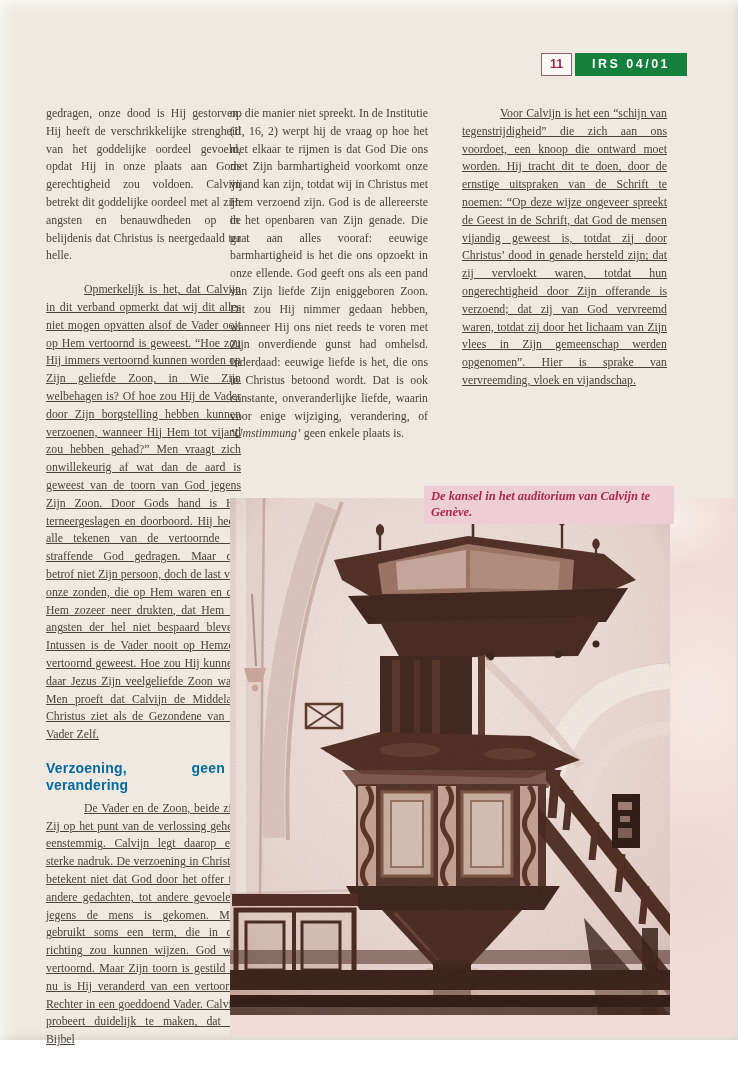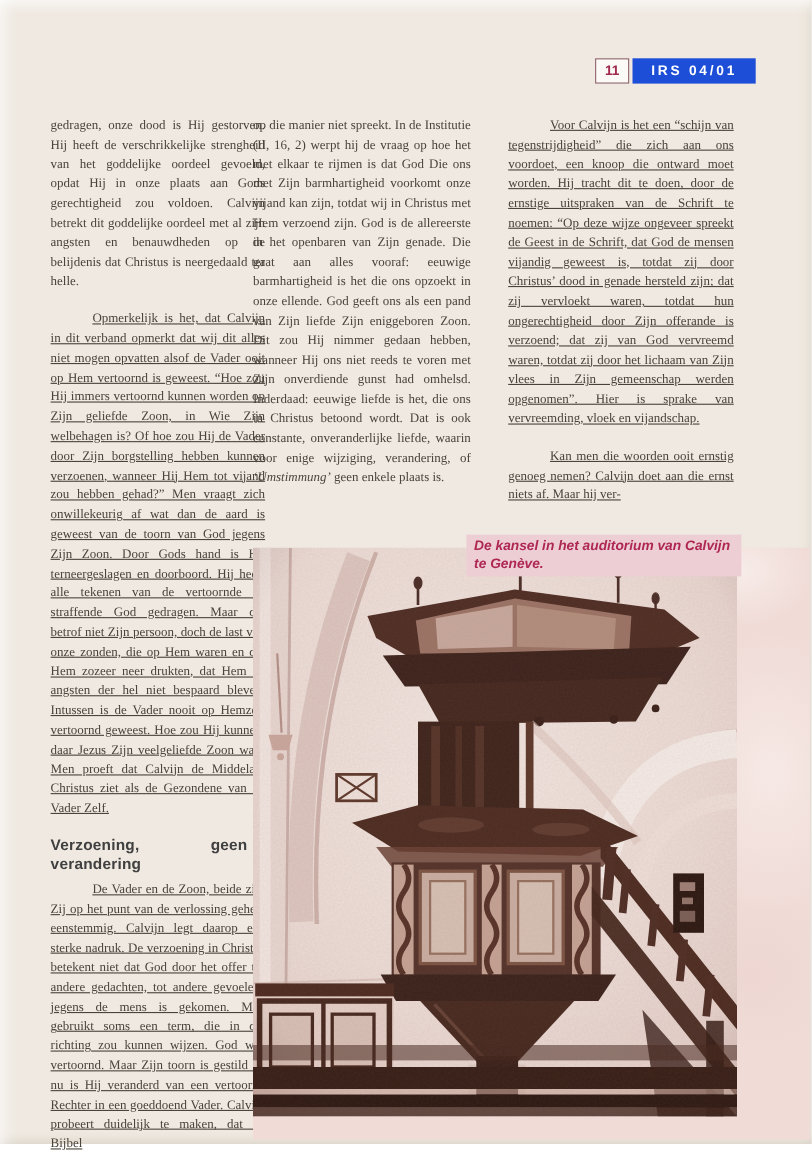--- a/index.html
+++ b/index.html
@@ -9,44 +9,44 @@
   #page{position:absolute;left:0;top:0;width:738px;height:1040px;background:#efe9e1;
         box-shadow:inset 0 12px 14px -10px rgba(255,255,255,.95),
                    inset 14px 0 16px -12px rgba(255,255,255,.85),
                    inset -8px 0 10px -7px rgba(208,200,190,.55),
                    inset 0 -8px 10px -7px rgba(196,188,176,.6);}
   
   .hdr-num{position:absolute;left:541px;top:53px;width:31px;height:23px;background:#fbfaf7;
            border:1px solid #8d6168;box-sizing:border-box;color:#a12a4d;
            font-family:"Liberation Sans",sans-serif;font-weight:bold;font-size:12.5px;
            line-height:21px;text-align:center;}
-  .hdr-issue{position:absolute;left:575px;top:53px;width:112px;height:23px;background:#1d4ed8;
+  .hdr-issue{position:absolute;left:575px;top:53px;width:112px;height:23px;background:#15803d;
            color:#ffffff;font-family:"Liberation Sans",sans-serif;font-weight:bold;
            font-size:12.5px;line-height:23px;text-align:center;letter-spacing:2.5px;}
   
   .col{position:absolute;top:105px;color:#4a433b;font-size:11.8px;line-height:17.8px;
        text-align:justify;}
   #col1{left:46px;width:195px;}
   #col2{left:230px;width:198px;}
   #col3{left:462px;width:205px;}
   .body-p{margin:0 0 16px 0;}
   .indent{text-indent:38px;text-decoration:underline;}
   .it{font-style:italic;}
-  .h-heading{font-family:"Liberation Sans",sans-serif;font-weight:bold;color:#404040;
+  .h-heading{font-family:"Liberation Sans",sans-serif;font-weight:bold;color:#0369a1;
        font-size:14px;line-height:17px;margin:2px 16px 6px 0;letter-spacing:.2px;}
   
   #figure-bg{position:absolute;left:230px;top:498px;width:506px;height:538px;
        background:
          radial-gradient(90px 70px at 88% 4%, #f7ece8 0%, rgba(247,236,232,0) 70%),
          radial-gradient(130px 170px at 93% 38%, #f6e9e5 0%, rgba(246,233,229,0) 75%),
          radial-gradient(110px 100px at 90% 72%, #eed7d2 0%, rgba(238,215,210,0) 70%),
          #f0dbd7;}
   #caption-box{position:absolute;left:424px;top:486px;width:250px;background:#edced5;
        padding:3px 7px 4px 7px;box-sizing:border-box;
-       font-family:Liberation Sans, sans-serif;font-weight:bold;font-style:italic;
+       font-family:Liberation Serif, serif;font-weight:bold;font-style:italic;
        font-size:12.5px;line-height:15.5px;color:#ae2753;}
   #photo{position:absolute;left:230px;top:498px;width:440px;height:517px;}
 </style>
 </head>
 <body>
 
 <div id="canvas">
   <div id="page">
 
     <div class="hdr-num">11</div>
@@ -58,21 +58,20 @@
       <div class="h-heading">Verzoening, geen verandering</div>
       <p class="body-p indent">De Vader en de Zoon, beide zijn Zij op het punt van de verlossing geheel eenstemmig. Calvijn legt daarop een sterke nadruk. De verzoening in Christus betekent niet dat God door het offer tot andere gedachten, tot andere gevoelens jegens de mens is gekomen. Men gebruikt soms een term, die in die richting zou kunnen wijzen. God was vertoornd. Maar Zijn toorn is gestild en nu is Hij veranderd van een vertoornd Rechter in een goeddoend Vader. Calvijn probeert duidelijk te maken, dat de Bijbel</p>
     </div>
 
     <div class="col" id="col2">
       <p class="body-p"><span>op die manier niet spreekt. In de Institutie (II, 16, 2) werpt hij de vraag op hoe het met elkaar te rijmen is dat God Die ons met Zijn barmhartigheid voorkomt onze vijand kan zijn, totdat wij in Christus met Hem verzoend zijn. God is de allereerste in het openbaren van Zijn genade. Die gaat aan alles vooraf: eeuwige barmhartigheid is het die ons opzoekt in onze ellende. God geeft ons als een pand van Zijn liefde Zijn eniggeboren Zoon. Dit zou Hij nimmer gedaan hebben, wanneer Hij ons niet reeds te voren met Zijn onverdiende gunst had omhelsd. Inderdaad: eeuwige liefde is het, die ons in Christus betoond wordt. Dat is ook constante, onveranderlijke liefde, waarin voor enige wijziging, verandering, of </span><span class="it">‘Umstimmung’</span><span> geen enkele plaats is.</span></p>
     </div>
 
     <div class="col" id="col3">
       <p class="body-p indent">Voor Calvijn is het een “schijn van tegenstrijdigheid” die zich aan ons voordoet, een knoop die ontward moet worden. Hij tracht dit te doen, door de ernstige uitspraken van de Schrift te noemen: “Op deze wijze ongeveer spreekt de Geest in de Schrift, dat God de mensen vijandig geweest is, totdat zij door Christus’ dood in genade hersteld zijn; dat zij vervloekt waren, totdat hun ongerechtigheid door Zijn offerande is verzoend; dat zij van God vervreemd waren, totdat zij door het lichaam van Zijn vlees in Zijn gemeenschap werden opgenomen”. Hier is sprake van vervreemding, vloek en vijandschap.</p>
-      <p class="body-p indent">Kan men die woorden ooit ernstig genoeg nemen? Calvijn doet aan die ernst niets af. Maar hij ver-</p>
     </div>
 
     <div id="figure-bg"></div>
 
     <svg id="photo" viewBox="0 0 440 517" xmlns="http://www.w3.org/2000/svg">
       <defs>
         <radialGradient id="bgGrad" cx="45%" cy="35%" r="80%">
           <stop offset="0%" stop-color="#f2e7e2"></stop>
           <stop offset="55%" stop-color="#ecdcd6"></stop>
           <stop offset="100%" stop-color="#e2ccc6"></stop>

